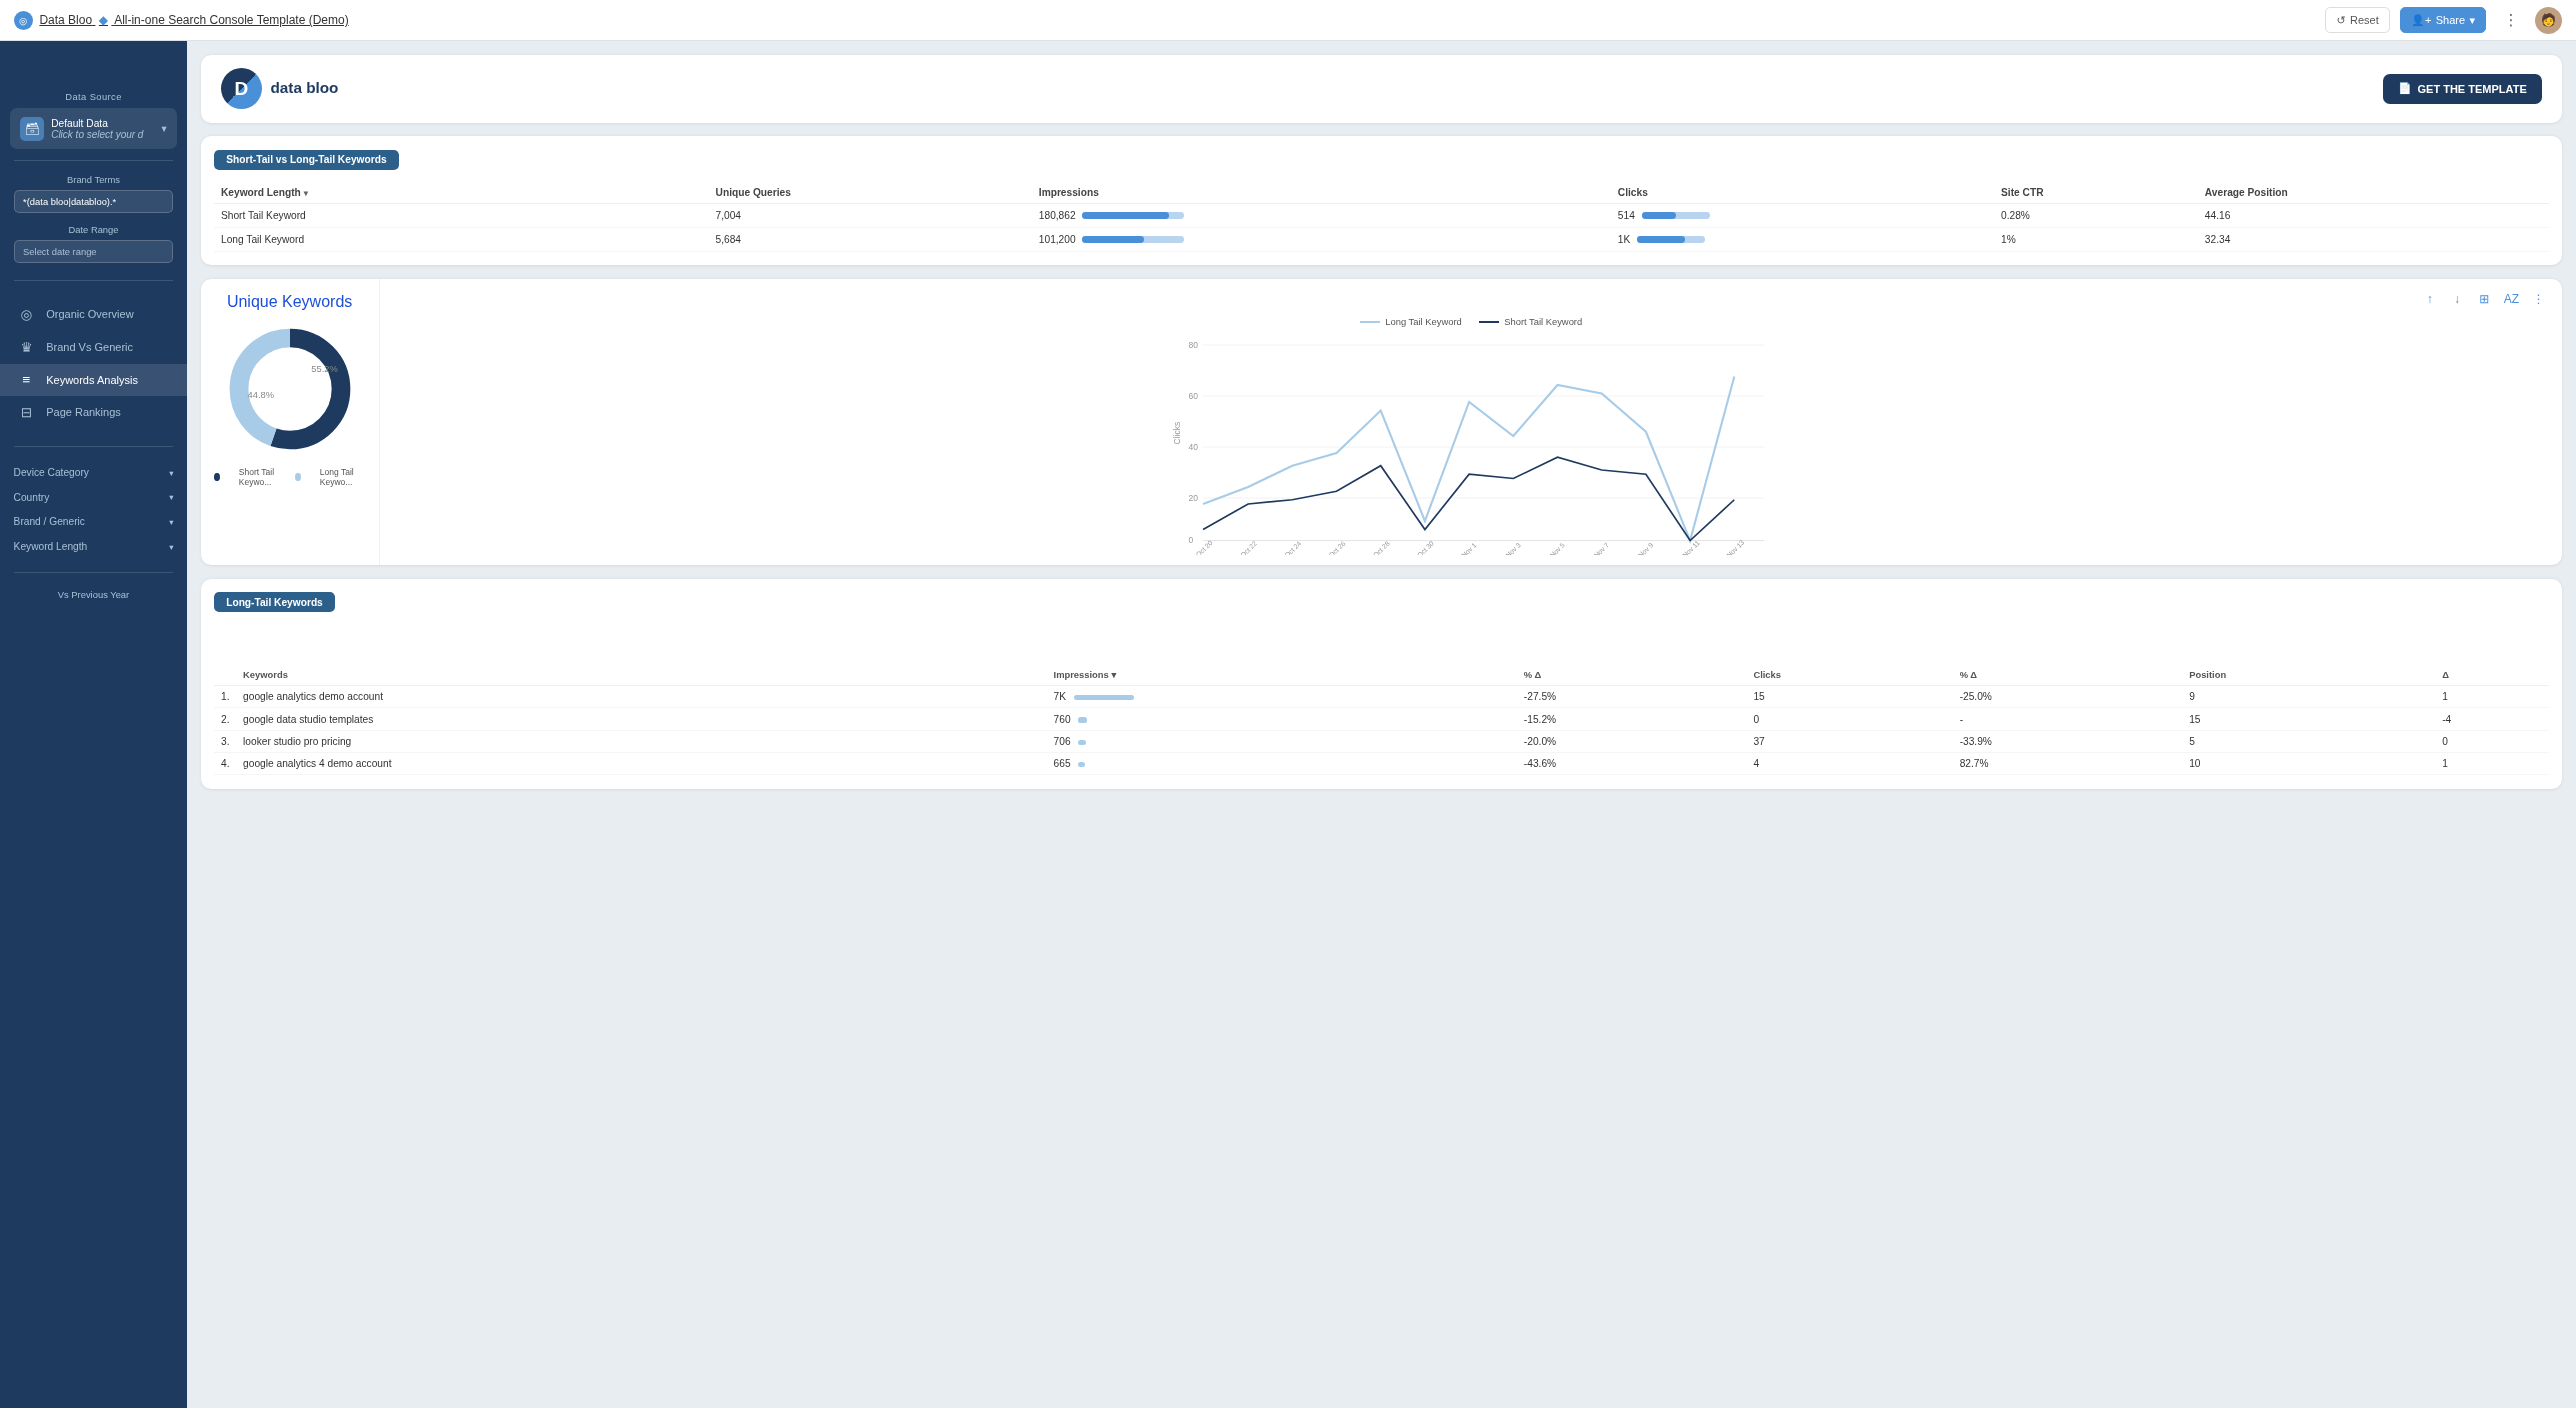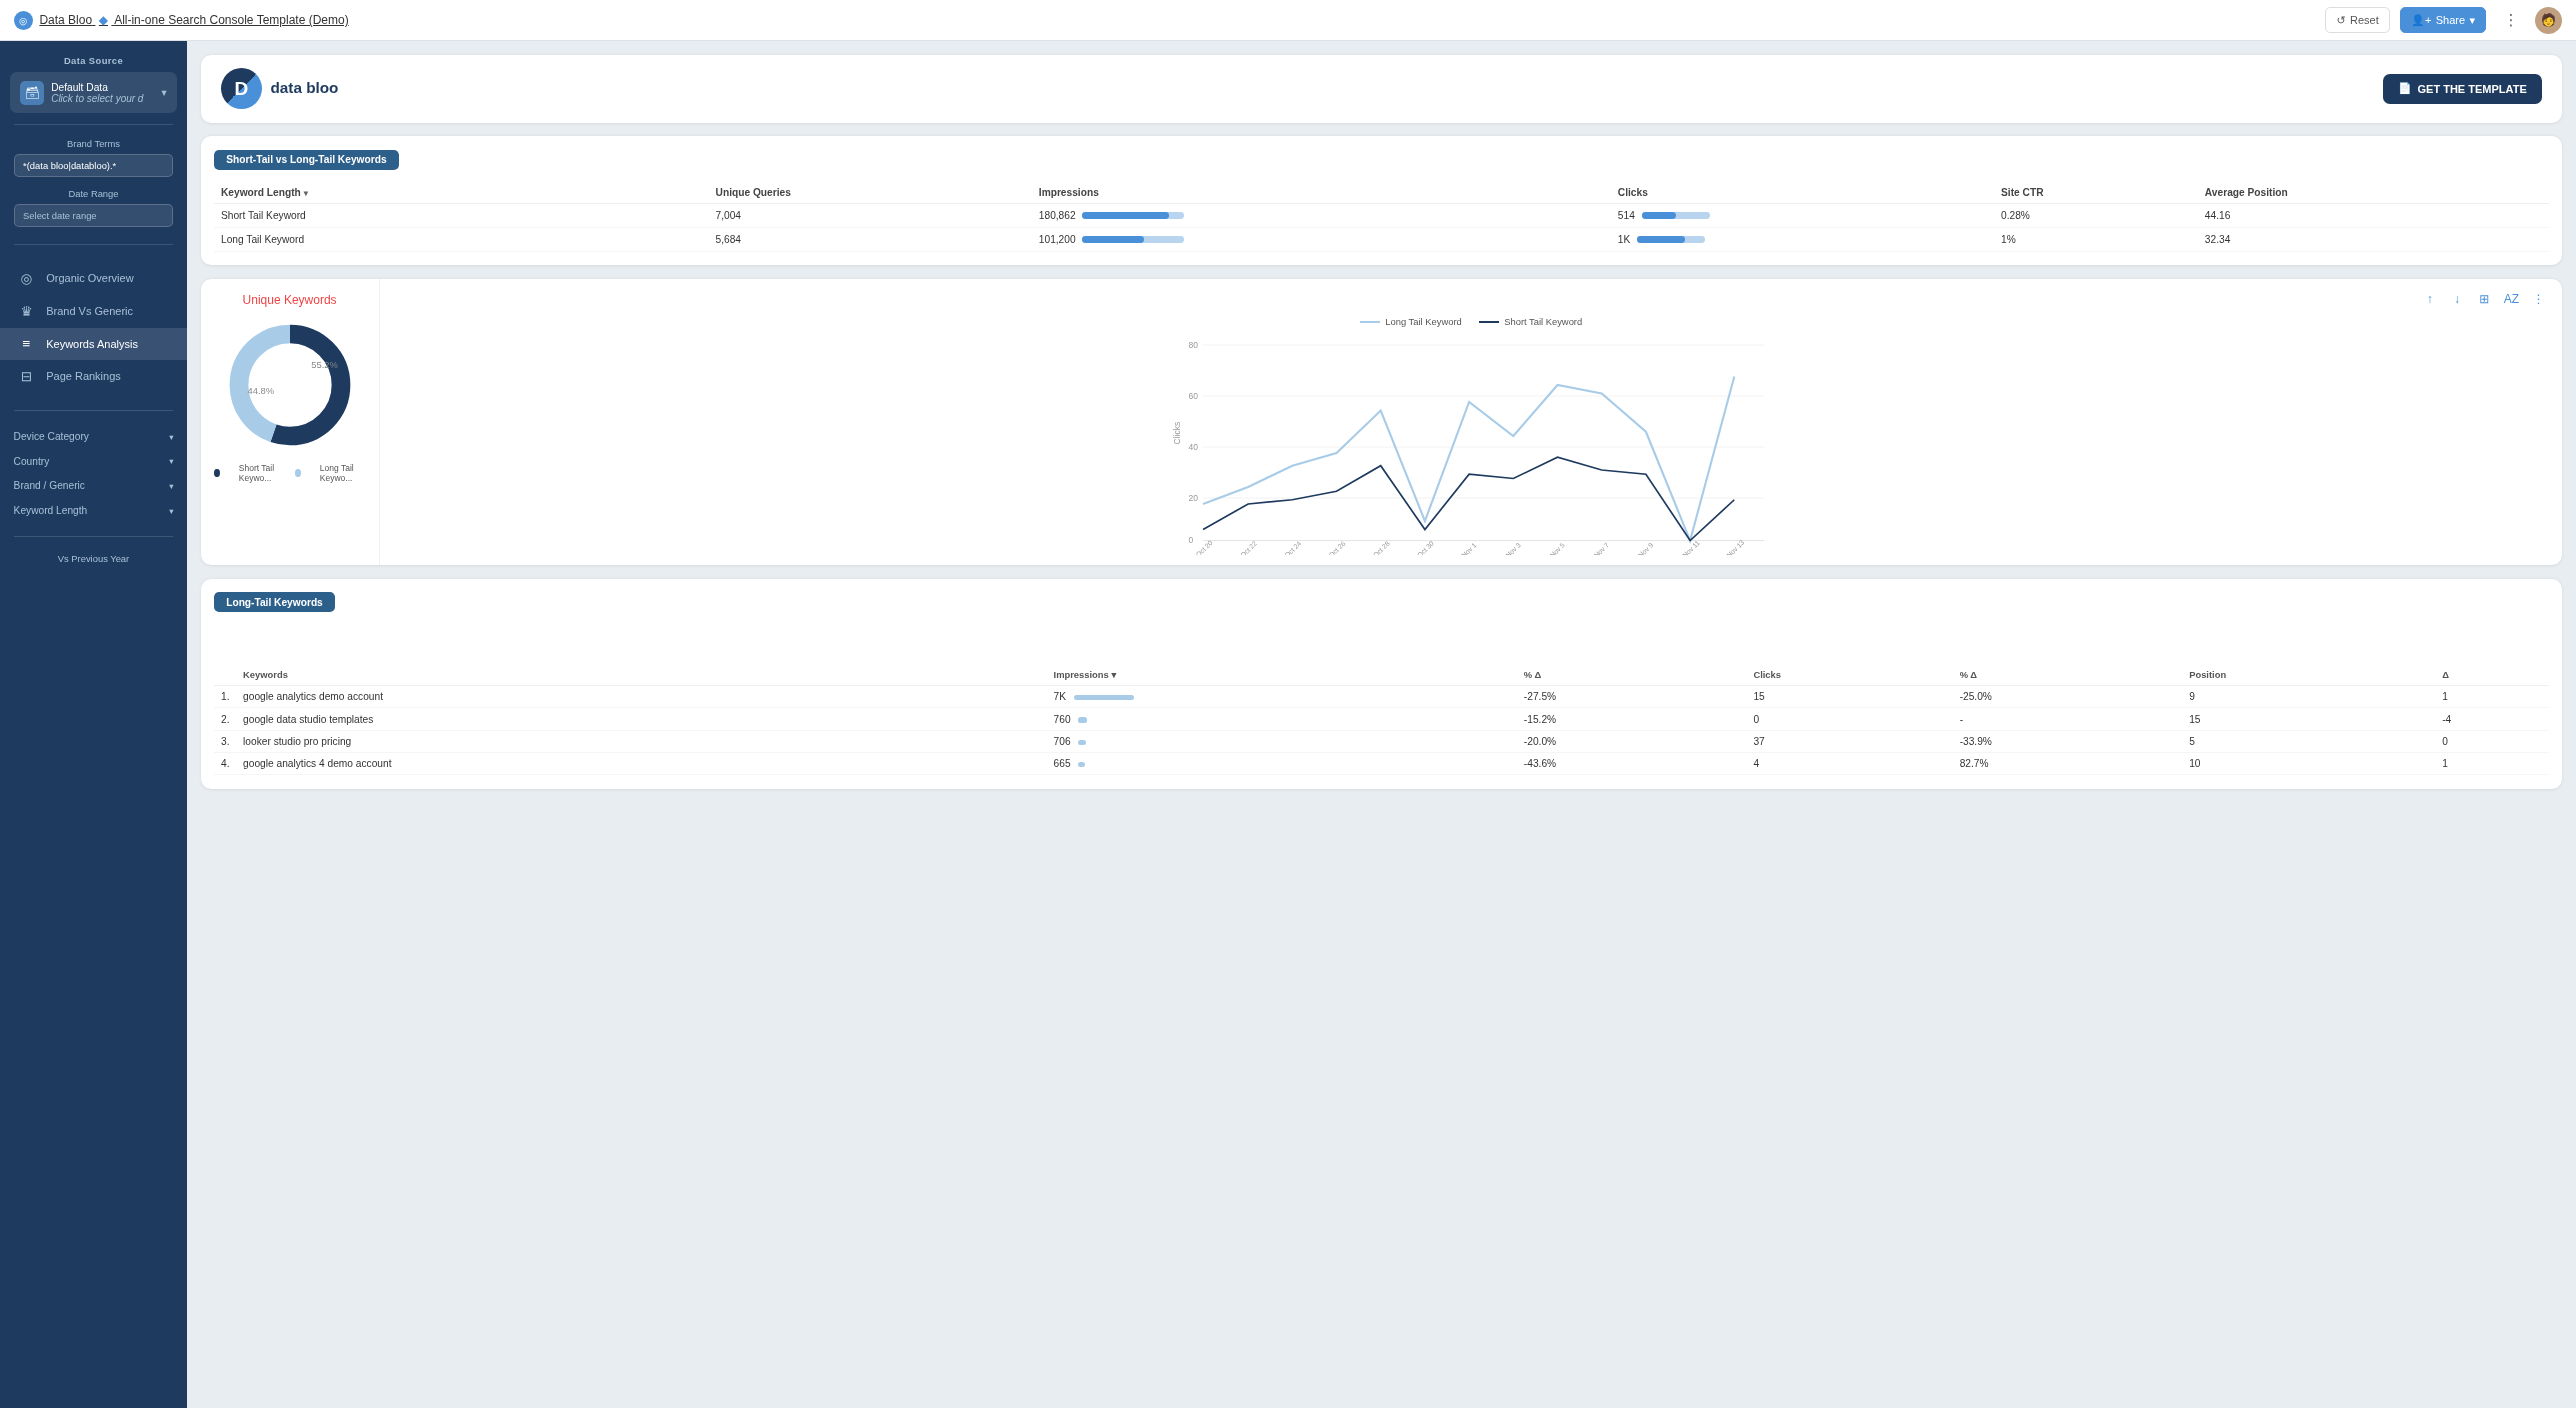--- a/index.html
+++ b/index.html
@@ -37,25 +37,26 @@
     .sidebar {
       width: 187px;
       min-width: 187px;
       background: #1e3a5f;
       color: white;
       overflow-y: auto;
       padding-bottom: 17px;
     }
     .sidebar-section-title {
       font-size: 9.4px;
-      font-weight: 700;
+      font-weight: 400;
       color: #a8c0d6;
       text-align: center;
       padding: 13.6px 8.5px 6.8px;
       letter-spacing: 0.4px;
+      margin-top: 36px;
     }
     .sidebar-data-source {
       margin: 0 10.2px;
       background: rgba(255,255,255,0.1);
       border-radius: 6.8px;
       padding: 8.5px 10.2px;
       display: flex;
       align-items: center;
       gap: 6.8px;
     }
@@ -196,21 +197,21 @@
       color: #333;
       border-bottom: 0.9px solid #f5f5f5;
     }
     .data-table th:first-child, .data-table td:first-child { min-width: 136px; }
     .sort-icon { font-size: 8.5px; color: #666; }
 
     
     .bar-cell { display: flex; align-items: center; gap: 6.8px; }
     .bar-bg { height: 6.8px; background: #b8d4ee; border-radius: 3.4px; display: inline-block; }
     .bar-fill { height: 6.8px; background: #4a90d9; border-radius: 3.4px; display: inline-block; }
-    .donut-title { font-size: 12px; color: #ef4444; text-align: center; margin-bottom: 10.2px; }
+    .donut-title { font-size: 16px; color: #1d4ed8; text-align: center; margin-bottom: 10.2px; }
     .donut-legend { display: flex; gap: 10.2px; margin-top: 10.2px; justify-content: center; }
     .donut-legend-item { display: flex; align-items: center; gap: 19px; font-size: 8.5px; color: #555; }
     .donut-legend-dot { width: 8.5px; height: 8.5px; border-radius: 50%; }
     .chart-top-controls {
       display: flex;
       justify-content: flex-end;
       align-items: center;
       gap: 6.8px;
       margin-bottom: 6.8px;
     }

